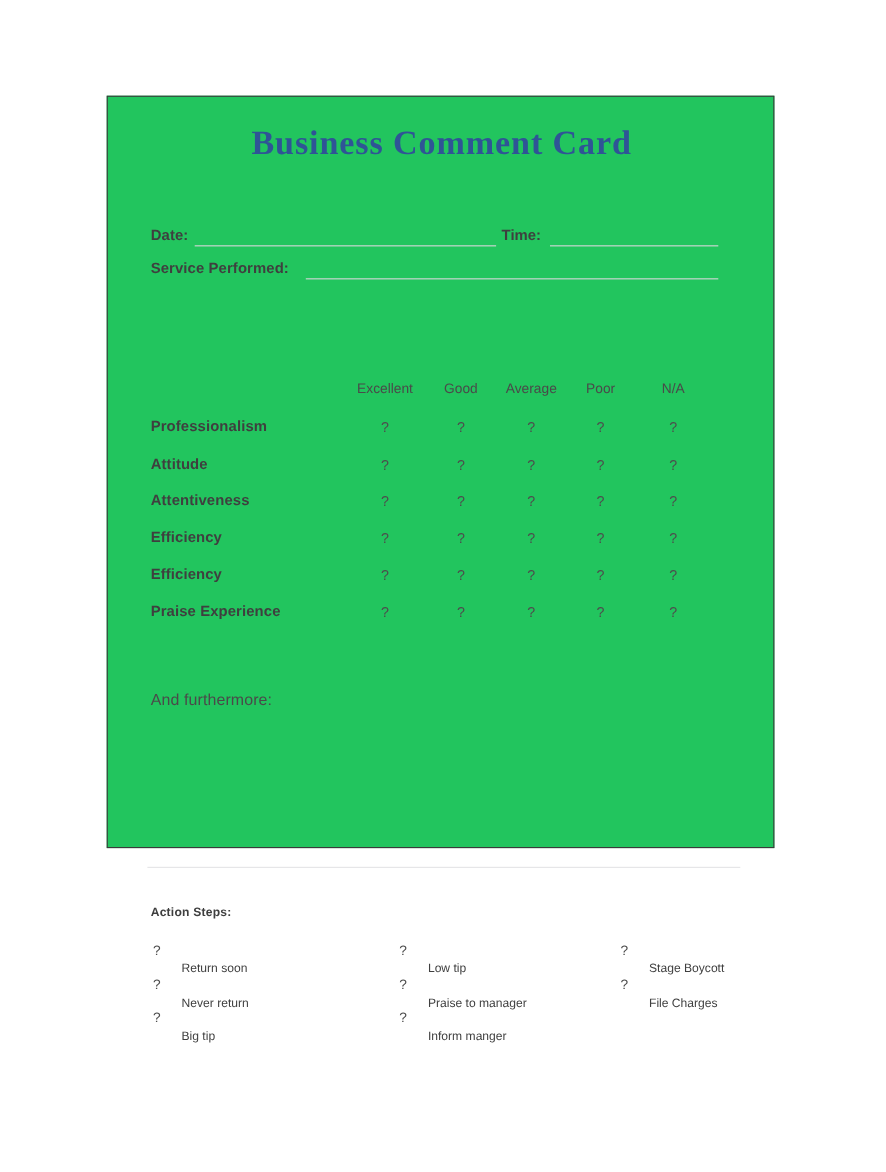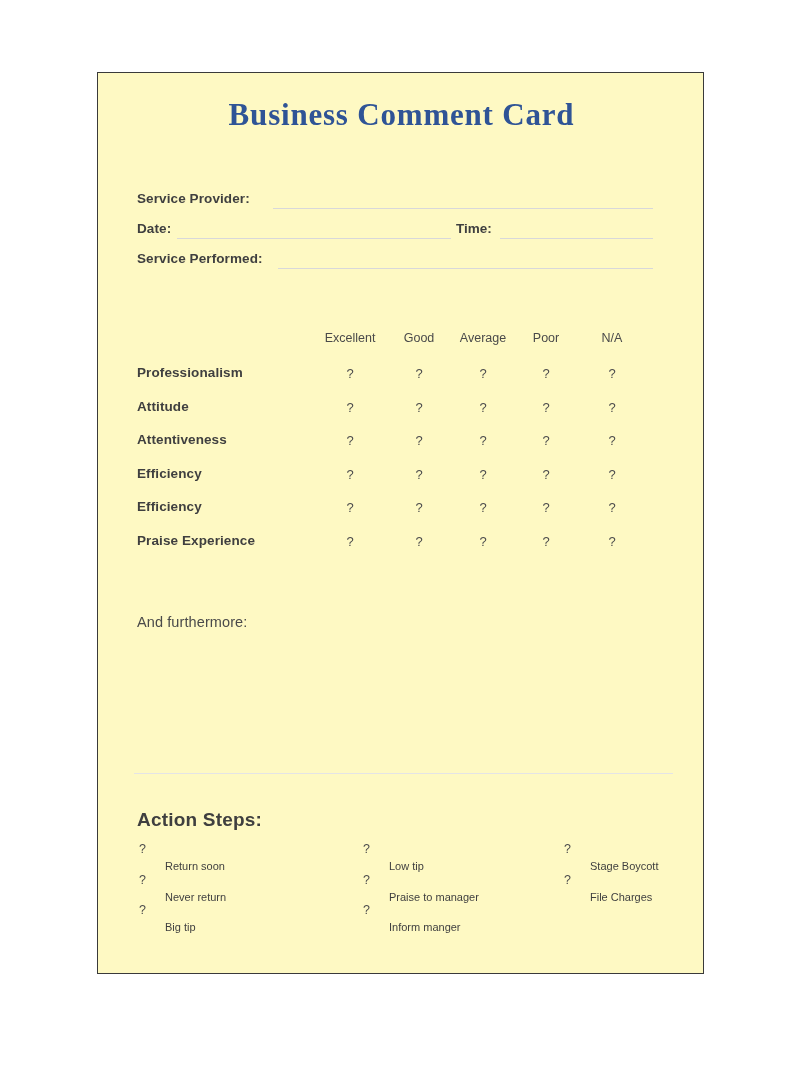--- a/index.html
+++ b/index.html
@@ -11,25 +11,25 @@
     width: 805px;
     height: 1065px;
     position: relative;
     font-family: "Liberation Sans", sans-serif;
     -webkit-font-smoothing: antialiased;
   }
 
   .page-sheet {
     position: absolute;
     left: 97px;
-    top: 72px;
-    width: 607px;
-    height: 902px;
+    top: 87px;
+    width: 607px;
+    height: 684px;
     border: 1.6px solid #3a3a3a;
-    background: #fef9c3;
+    background: #22c55e;
     box-sizing: border-box;
   }
 
   
   .doc-title {
     position: absolute;
     left: 0;
     top: 24px;
     width: 607px;
     text-align: center;
@@ -155,21 +155,21 @@
     top: 700px;
     height: 0;
     border-top: 1px solid #e4e4e6;
   }
 
   
   .action-heading {
     position: absolute;
     left: 39px;
     top: 736px;
-    font-size: 19px;
+    font-size: 11px;
     font-weight: bold;
     color: #3f3f3f;
     letter-spacing: 0.2px;
     white-space: nowrap;
   }
   .action-grid {
     position: absolute;
     left: 0;
     top: 769px;
     width: 607px;
@@ -207,24 +207,20 @@
 </head>
 <body>
 
 <div class="page-sheet">
 
   <div class="doc-title">Business Comment Card</div>
 
   <div class="form-block">
 
 
-    <div class="form-row">
-      <span class="form-label">Service Provider:</span>
-      <span class="form-rule rule-provider"></span>
-    </div>
 
     <div class="form-row">
       <span class="form-label">Date:</span>
       <span class="form-rule rule-date"></span>
       <span class="form-label-inline label-time">Time:</span>
       <span class="form-rule rule-time"></span>
     </div>
 
     <div class="form-row">
       <span class="form-label">Service Performed:</span>

